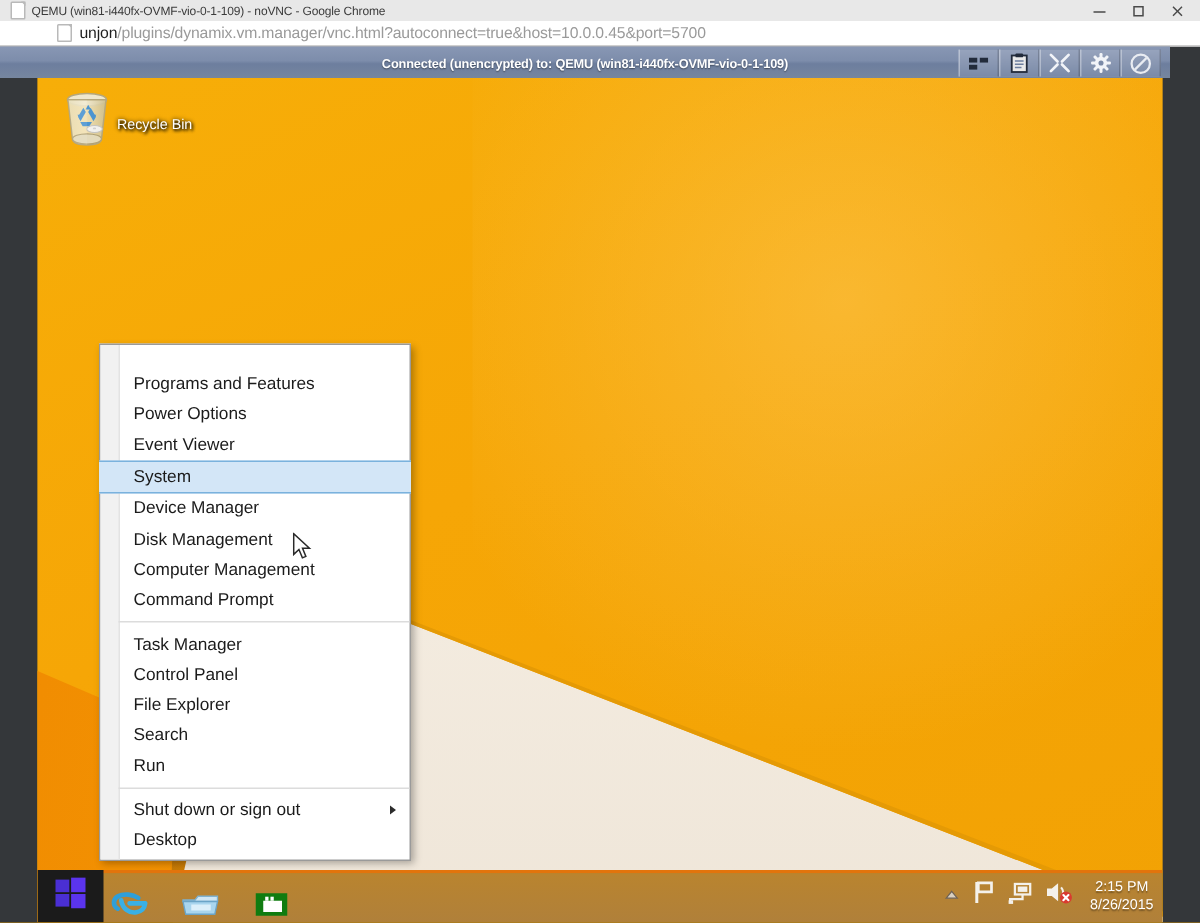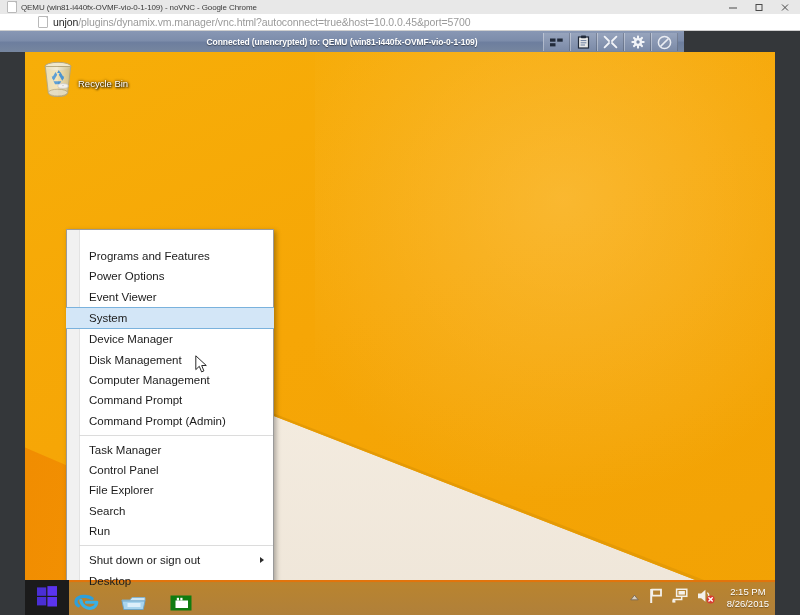--- a/index.html
+++ b/index.html
@@ -47,21 +47,21 @@
   }
   .page-favicon:after{
     content:"";position:absolute;right:-1px;top:-1px;
     width:0;height:0;border-left:3px solid transparent;border-top:3px solid #b9b9b9;
   }
   .url{font-size:10.5px;color:#9a9a9a;white-space:nowrap;letter-spacing:-0.1px;}
   .url .host{color:#1f1f1f;}
 
   
   .novnc-bar{
-    position:absolute;left:0;top:31px;width:684px;height:21px;
+    position:absolute;left:0;top:31px;width:780px;height:21px;
     background:linear-gradient(to bottom,#8897b4 0%,#7d8dab 45%,#6d7e9e 55%,#76869f 100%);
     border-bottom:1px solid #4c5a72;
     display:flex;align-items:center;
   }
   .novnc-status{
     position:absolute;left:0;right:0;top:0;height:21px;
     display:flex;align-items:center;justify-content:center;
     font-size:8.5px;color:#ffffff;font-weight:bold;
     text-shadow:0 1px 1px rgba(0,0,0,.45);
     letter-spacing:-0.1px;
@@ -317,23 +317,20 @@
           <span>Device Manager</span>
         </div>
         <div class="mi">
           <span>Disk Management</span>
         </div>
         <div class="mi">
           <span>Computer Management</span>
         </div>
         <div class="mi">
           <span>Command Prompt</span>
-        </div>
-        <div class="mi">
-          <span>Command Prompt (Admin)</span>
         </div>
         <div class="mi-sep"></div>
         <div class="mi">
           <span>Task Manager</span>
         </div>
         <div class="mi">
           <span>Control Panel</span>
         </div>
         <div class="mi">
           <span>File Explorer</span>

